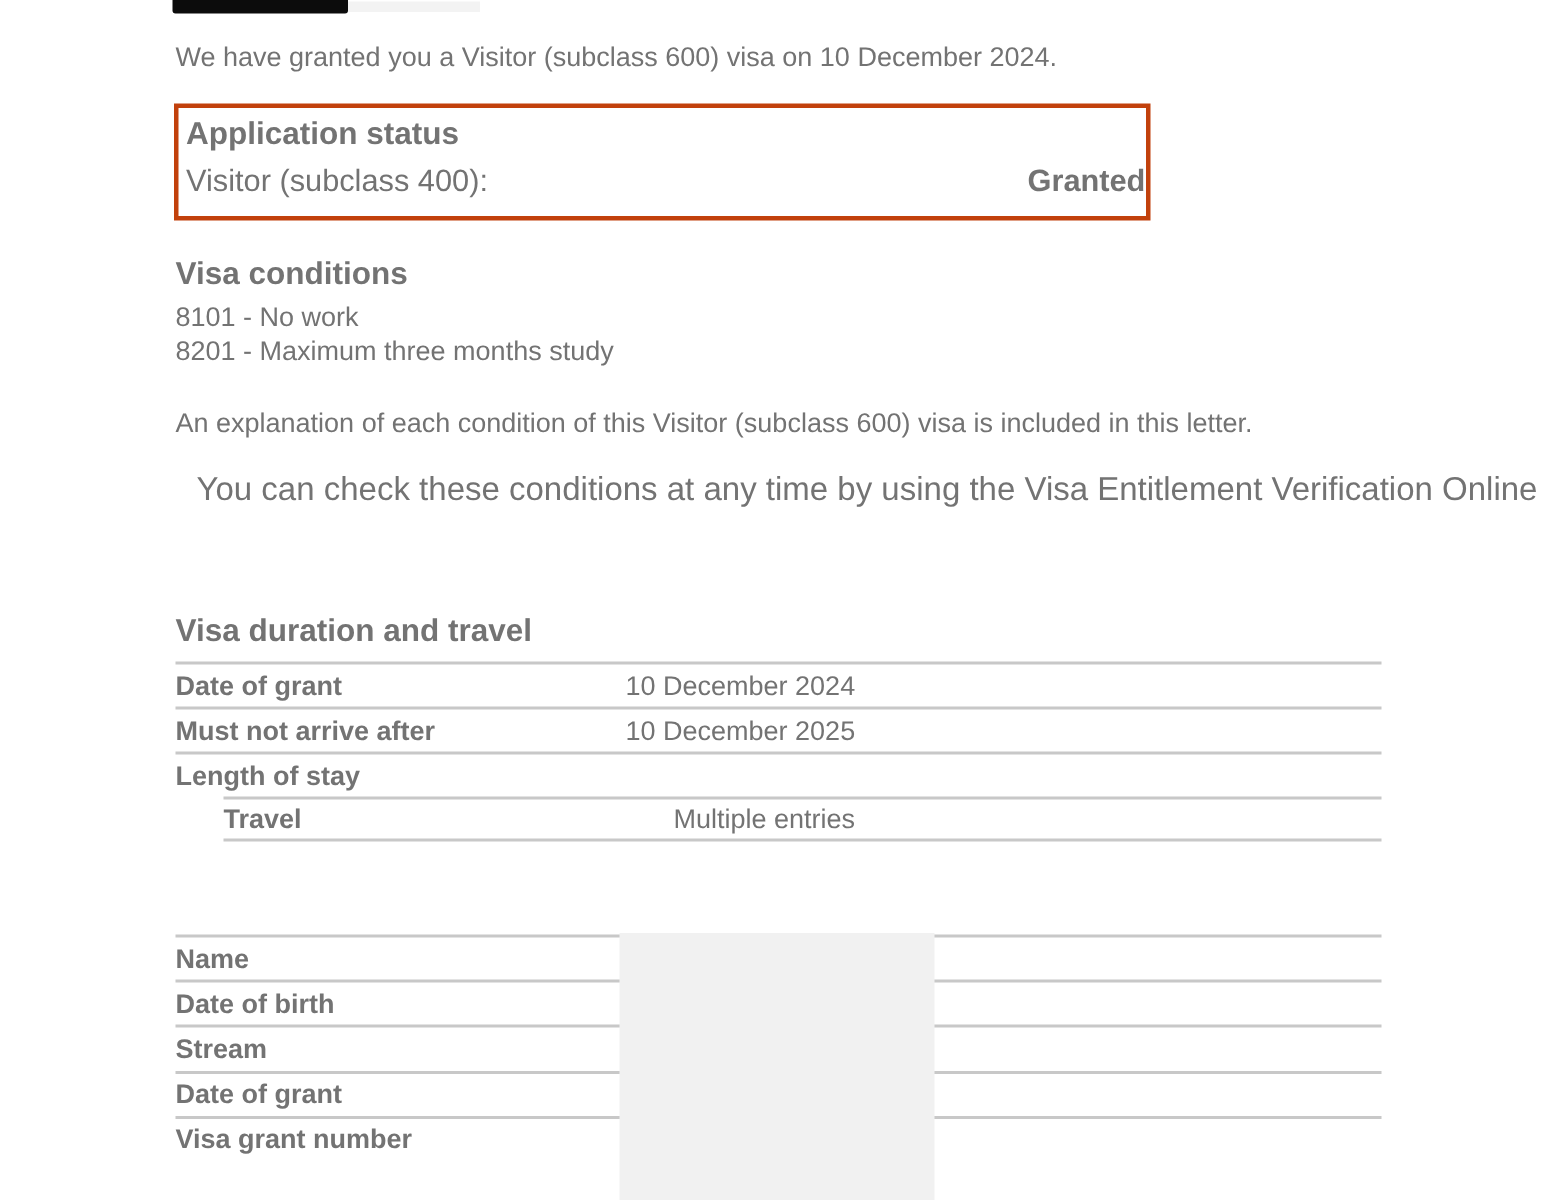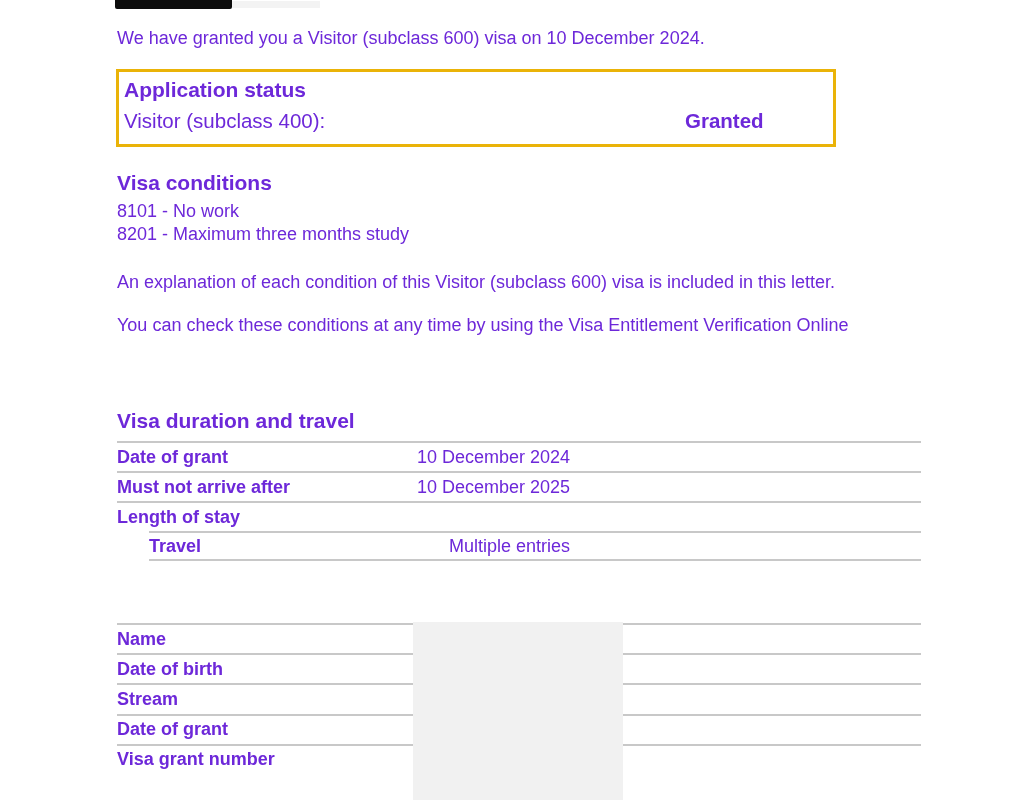--- a/index.html
+++ b/index.html
@@ -2,38 +2,38 @@
 <html><head>
 <meta charset="utf-8">
 <style>
   html,body{margin:0;padding:0;background:#ffffff;}
   .page{
     position:relative;
     width:1034px;height:800px;
     background:#ffffff;
     overflow:hidden;
     font-family:"Liberation Sans","DejaVu Sans",sans-serif;
-    color:#6d28d9;
+    color:#737373;
   }
   
   .artifact-dark{
     position:absolute;left:115px;top:0;width:117px;height:9px;
     background:#0c0c0c;border-radius:0 0 2px 2px;
   }
   .artifact-light{
     position:absolute;left:232px;top:1px;width:88px;height:7px;
     background:#f3f3f3;
   }
   .intro{
     position:absolute;left:117px;top:27px;
     font-size:18px;line-height:22px;white-space:nowrap;margin:0;
   }
   .status-box{
-    position:absolute;left:116px;top:69px;width:720px;height:78px;
-    border:3px solid #eab308;box-sizing:border-box;
+    position:absolute;left:116px;top:69px;width:651px;height:78px;
+    border:3px solid #c2410c;box-sizing:border-box;
   }
   .status-title{
     margin:5px 0 0 5px;
     font-size:21px;font-weight:bold;line-height:26px;
   }
   .status-row{
     position:relative;margin:5px 0 0 5px;
     font-size:20.5px;line-height:26px;
   }
   .status-value{
@@ -50,22 +50,22 @@
     position:absolute;left:117px;
     font-size:18px;line-height:23px;white-space:nowrap;
   }
   .cond-1{top:200px;}
   .cond-2{top:223px;}
   .explanation{
     position:absolute;left:117px;top:271px;margin:0;
     font-size:18px;line-height:23px;white-space:nowrap;
   }
   .vevo{
-    position:absolute;left:117px;top:314px;
-    font-size:18px;line-height:23.5px;
+    position:absolute;left:131px;top:314px;
+    font-size:22px;line-height:23.5px;
   }
   .vevo-line{white-space:nowrap;}
   .data-table{
     position:absolute;left:117px;width:804px;
   }
   .t-duration{top:441px;}
   .t-summary{top:623px;}
   .data-row{
     display:flex;align-items:center;
     height:30px;box-sizing:border-box;

